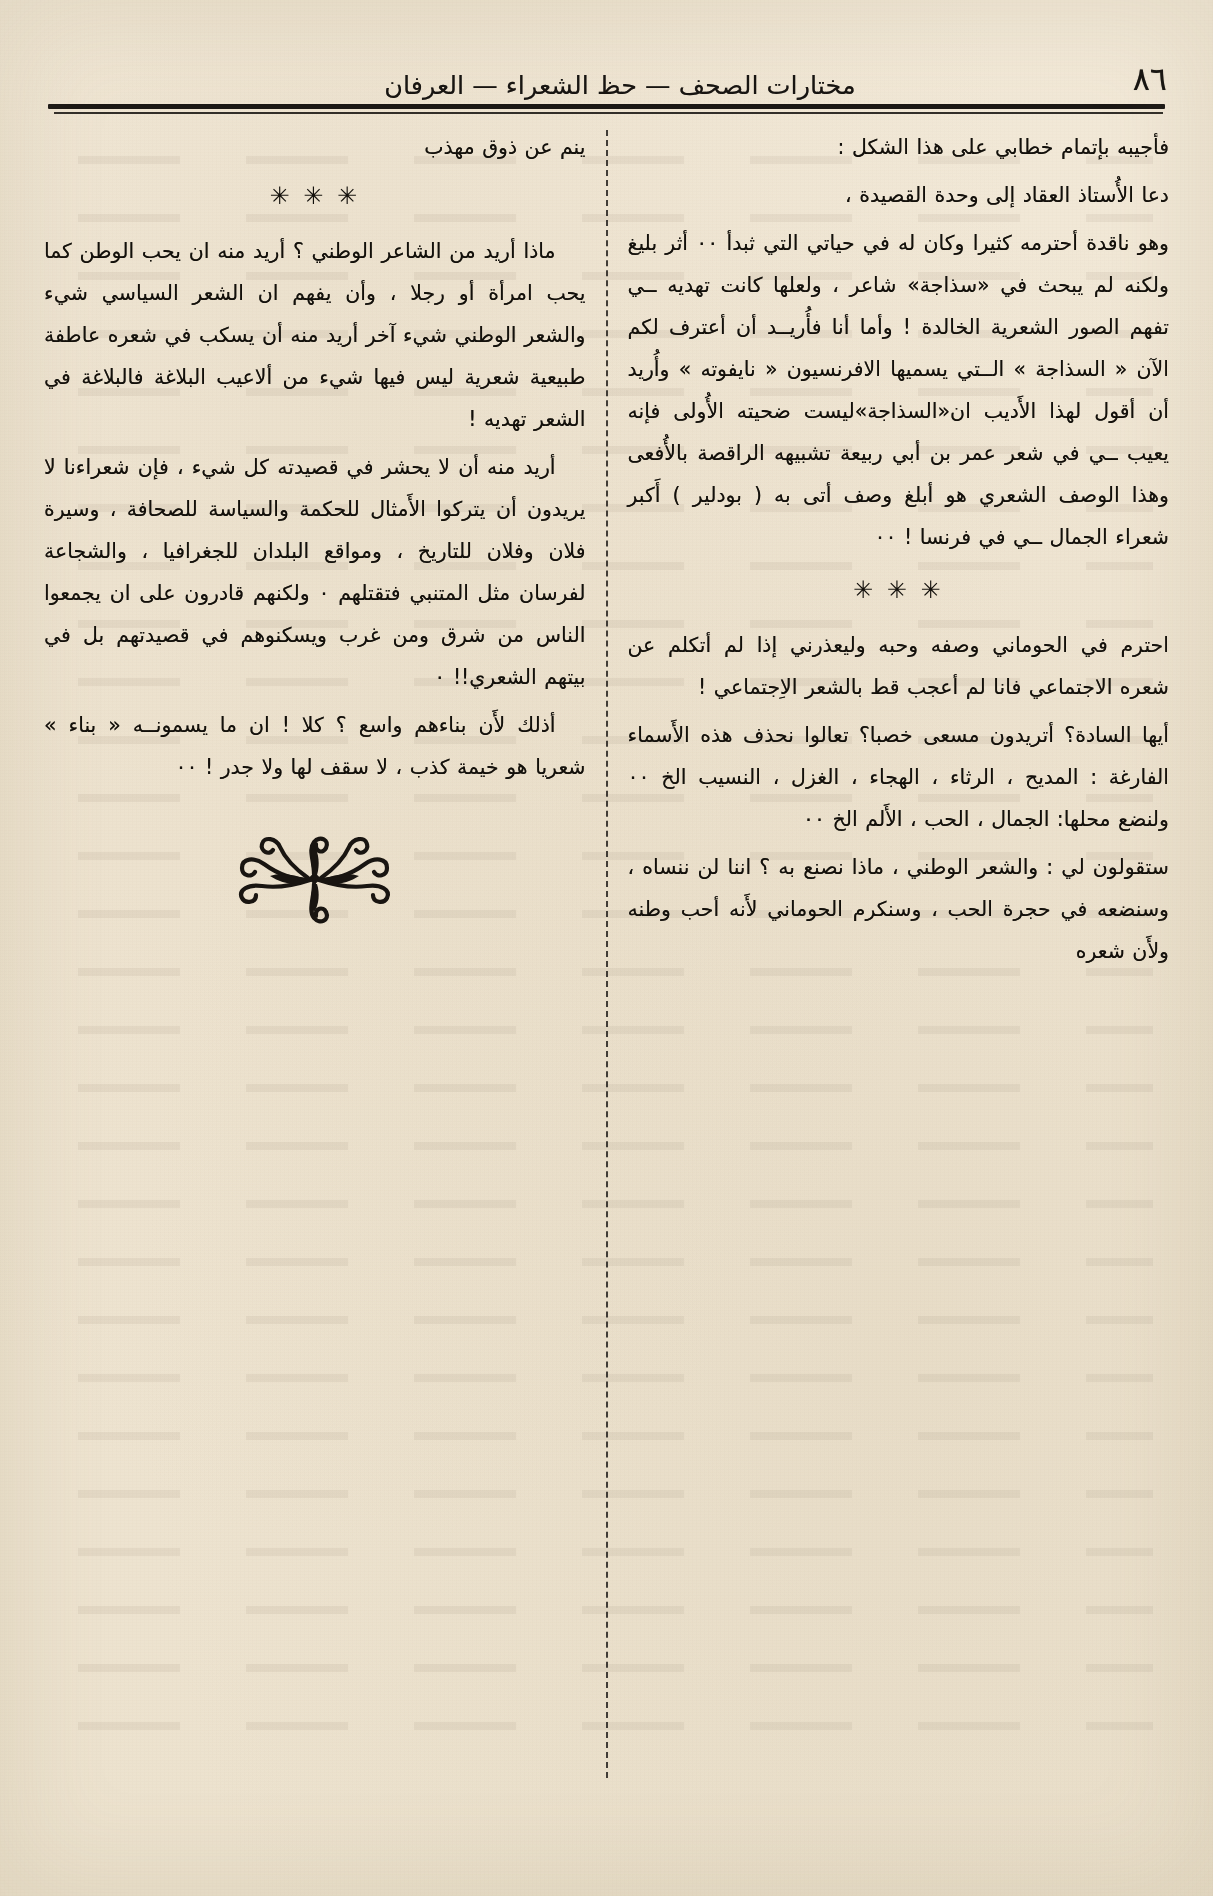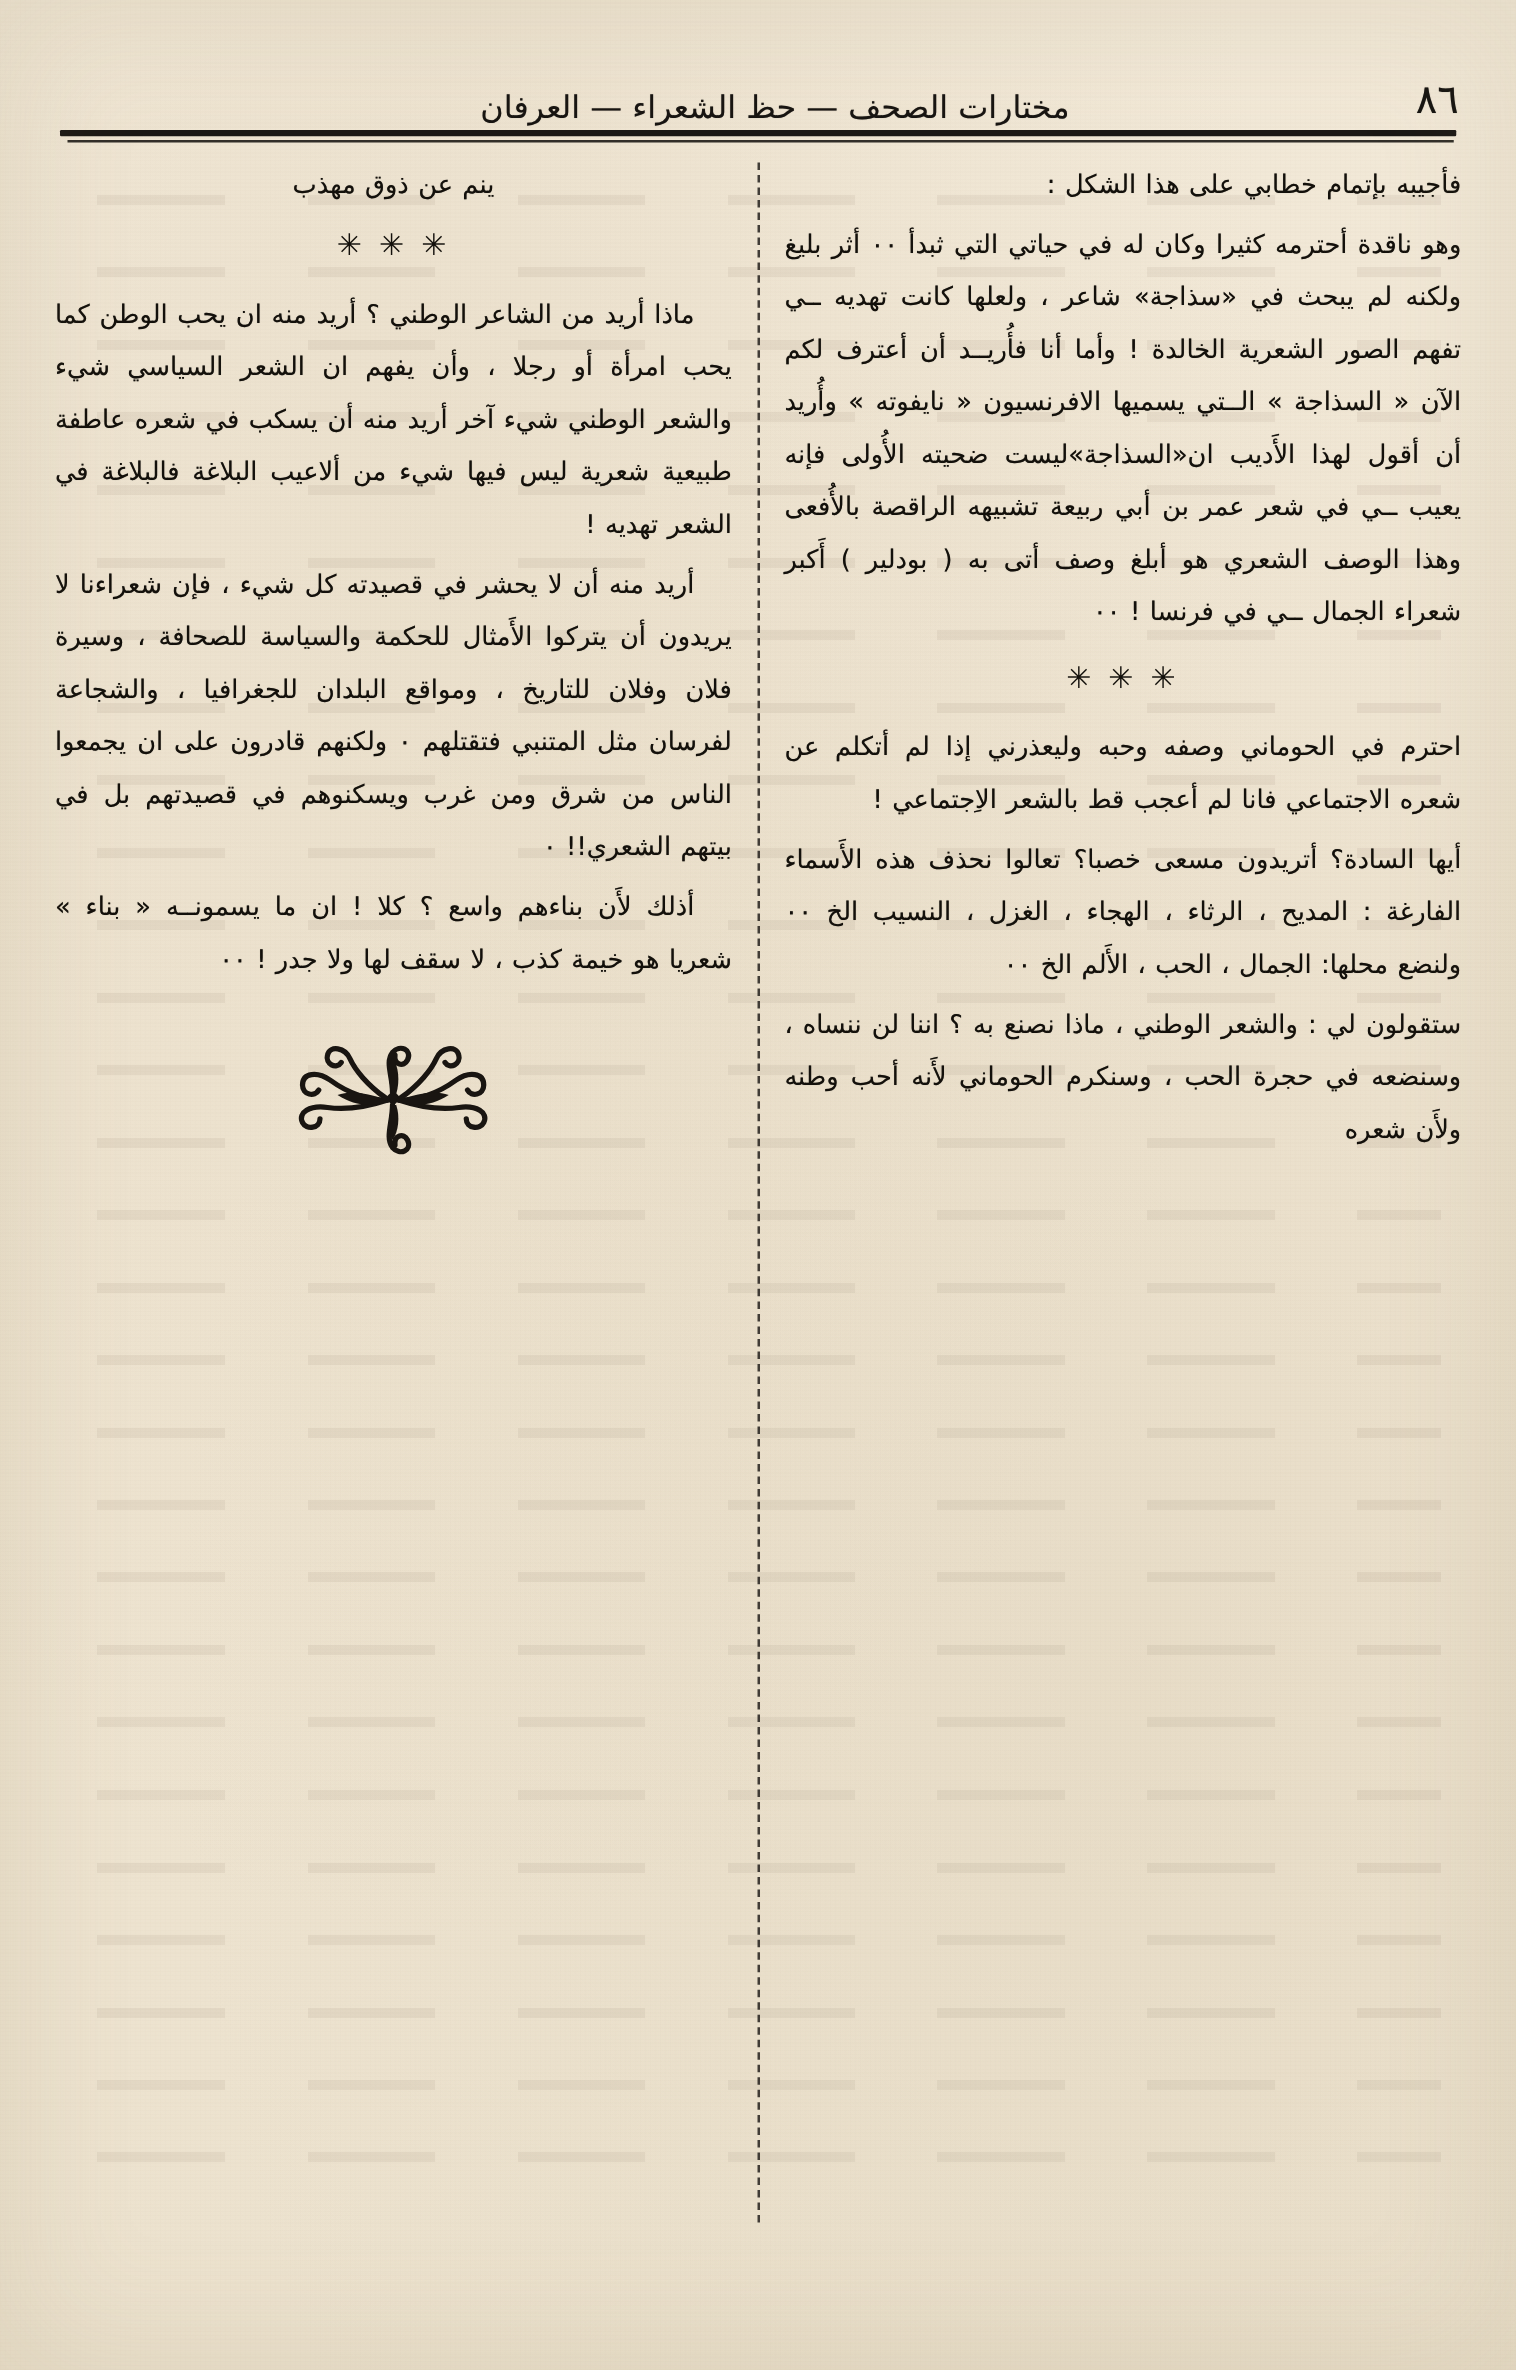--- a/index.html
+++ b/index.html
@@ -138,21 +138,21 @@
     font-family: "DejaVu Sans", "Liberation Sans", sans-serif;
     font-size: 20.5px;
     line-height: 42px;
     color: #17140f;
     text-align: justify;
     text-justify: inter-word;
     word-spacing: 1px;
     text-shadow: 0 0 .55px rgba(15,12,8,.55);
   }
   p.par.indent { text-indent: 30px; }
-  p.par.center { text-align: center; text-indent: 0; }
+  p.par.center { text-indent: 0; }
   p.par.last   { margin-bottom: 14px; }
 
   .stars {
     text-align: center;
     font-size: 24px;
     letter-spacing: 3px;
     color: #17140f;
     margin: 10px 0 16px 0;
     line-height: 36px;
     user-select: none;
@@ -182,20 +182,21 @@
 
   <div id="rule-wrap">
     <div id="rule-thick"></div>
     <div id="rule-thin"></div>
   </div>
 
   <div id="cols">
 
     <div class="col right">
       <p class="par">فأجيبه بإتمام خطابي على هذا الشكل :</p>
+      <p class="par">دعا الأُستاذ العقاد إلى وحدة القصيدة ،</p>
       <p class="par last">وهو ناقدة أحترمه كثيرا وكان له في حياتي التي ثبدأ ٠٠ أثر بليغ ولكنه لم يبحث في «سذاجة» شاعر ، ولعلها كانت تهديه ــي تفهم الصور الشعرية الخالدة ! وأما أنا فأُريــد أن أعترف لكم الآن « السذاجة » الــتي يسميها الافرنسيون « نايفوته » وأُريد أن أقول لهذا الأَديب ان«السذاجة»ليست ضحيته الأُولى فإنه يعيب ــي في شعر عمر بن أبي ربيعة تشبيهه الراقصة بالأُفعى وهذا الوصف الشعري هو أبلغ وصف أتى به ( بودلير ) أَكبر شعراء الجمال ــي في فرنسا ! ٠٠</p>
 
       <div class="stars">✳ ✳ ✳</div>
 
       <p class="par">احترم في الحوماني وصفه وحبه وليعذرني إذا لم أتكلم عن شعره الاجتماعي فانا لم أعجب قط بالشعر الاِجتماعي !</p>
       <p class="par">أيها السادة؟ أتريدون مسعى خصبا؟ تعالوا نحذف هذه الأَسماء الفارغة : المديح ، الرثاء ، الهجاء ، الغزل ، النسيب الخ ٠٠ ولنضع محلها: الجمال ، الحب ، الأَلم الخ ٠٠</p>
       <p class="par">ستقولون لي : والشعر الوطني ، ماذا نصنع به ؟ اننا لن ننساه ، وسنضعه في حجرة الحب ، وسنكرم الحوماني لأَنه أحب وطنه ولأَن شعره</p>
     </div>
 
     <div id="colsep"></div>

